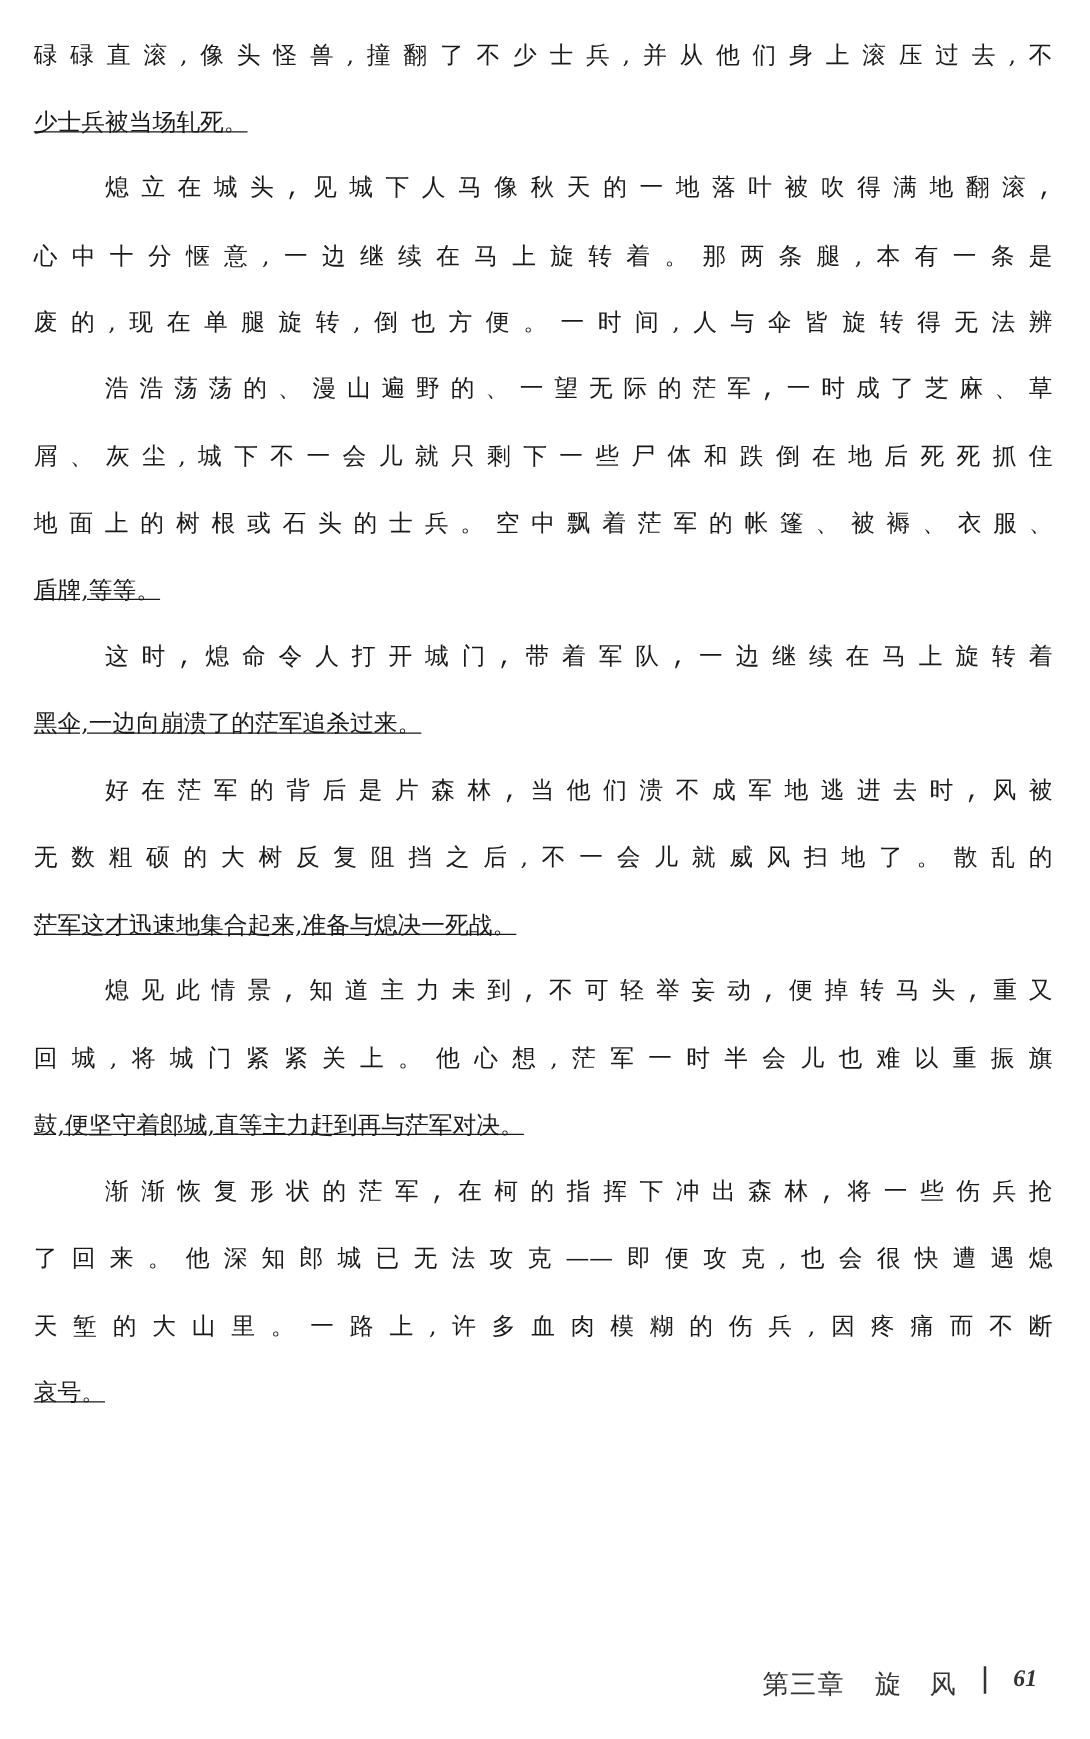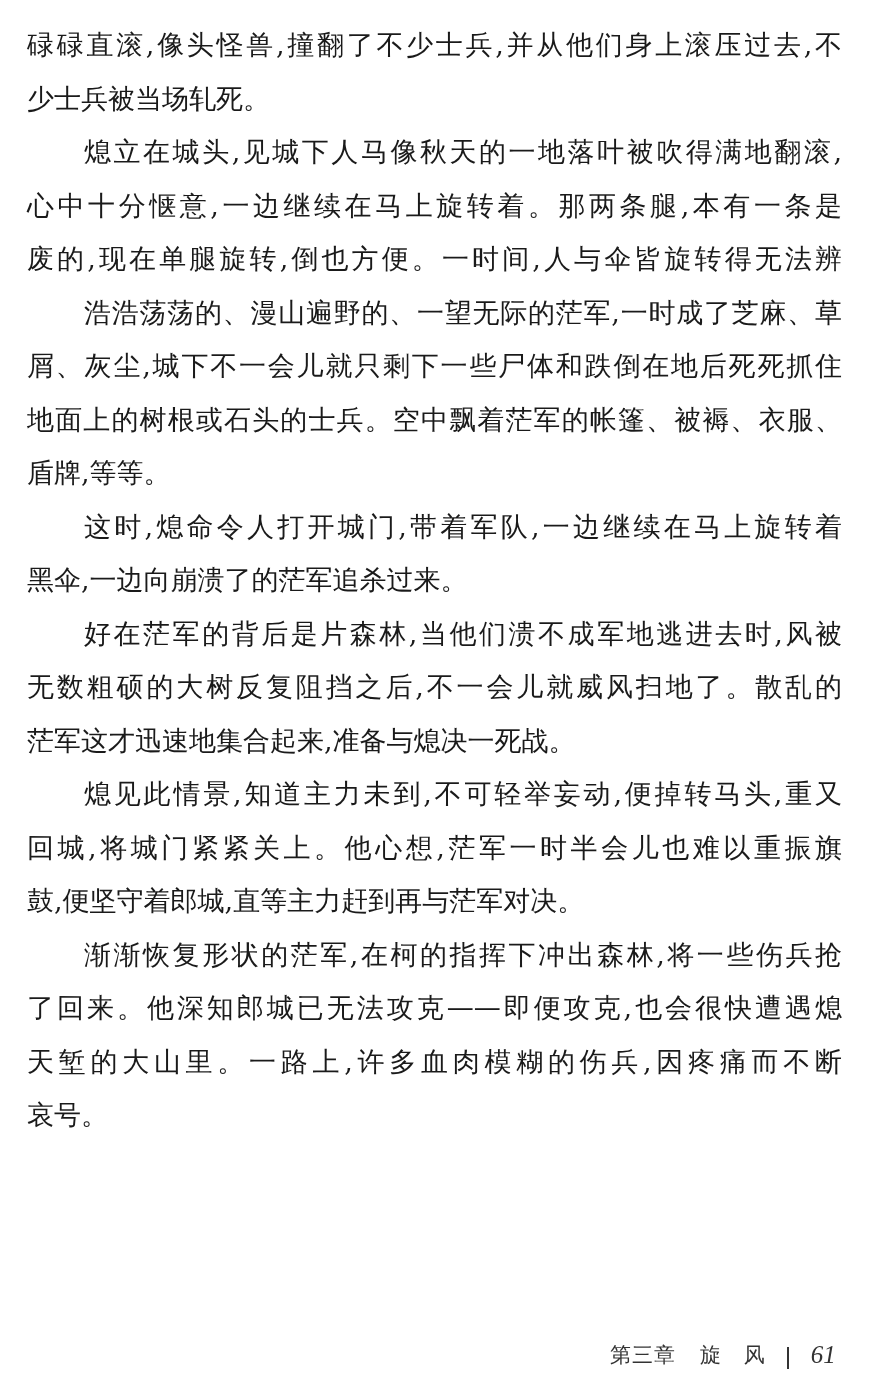--- a/index.html
+++ b/index.html
@@ -1,28 +1,28 @@
 <!DOCTYPE html>
 <html><head>
 <meta charset="utf-8">
 <style>
   html, body { margin: 0; padding: 0; background: #ffffff; }
   body { width: 872px; height: 1391px; position: relative; overflow: hidden;
          font-family: "DejaVu Serif", "Liberation Serif", serif; color: #1a1a1a; }
   .page { position: absolute; left: 27px; top: 18px; width: 815px; }
-  .line { height: 53.5px; line-height: 53.5px; font-size: 27px; white-space: nowrap;
+  .line { height: 53.5px; line-height: 53.5px; font-size: 19px; white-space: nowrap;
           text-align: justify; text-align-last: justify; letter-spacing: 0; }
-  .line.last { text-align-last: left; }
-  .line.indent { padding-left: 57px; }
+  .line.last { text-align-last: left; text-decoration: underline; }
+  .line.indent { padding-left: 57px; font-family: Liberation Mono, monospace; }
   .footer { position: absolute; top: 1333px; left: 610px; height: 36px; font-size: 21px;
-            display: flex; align-items: flex-end; color: #333; }
+            display: flex; align-items: flex-start; color: #333; }
   .footer .chapter { letter-spacing: 1px; }
   .footer .title { margin-left: 24px; letter-spacing: 8px; }
   .footer .sep { width: 2px; height: 22px; background: #333; margin: 0 22px 0 14px; }
-  .footer .num { font-style: italic; font-size: 25px; font-family: "Liberation Serif", serif; }
+  .footer .num { font-style: italic; font-size: 19px; font-family: "Liberation Serif", serif; font-weight: bold; }
 </style>
 </head>
 <body>
 
 <div class="page" id="page-body">
     <div>
       <div class="line">碌碌直滚,像头怪兽,撞翻了不少士兵,并从他们身上滚压过去,不</div>
       <div class="line last">少士兵被当场轧死。</div>
     </div>
     <div>

